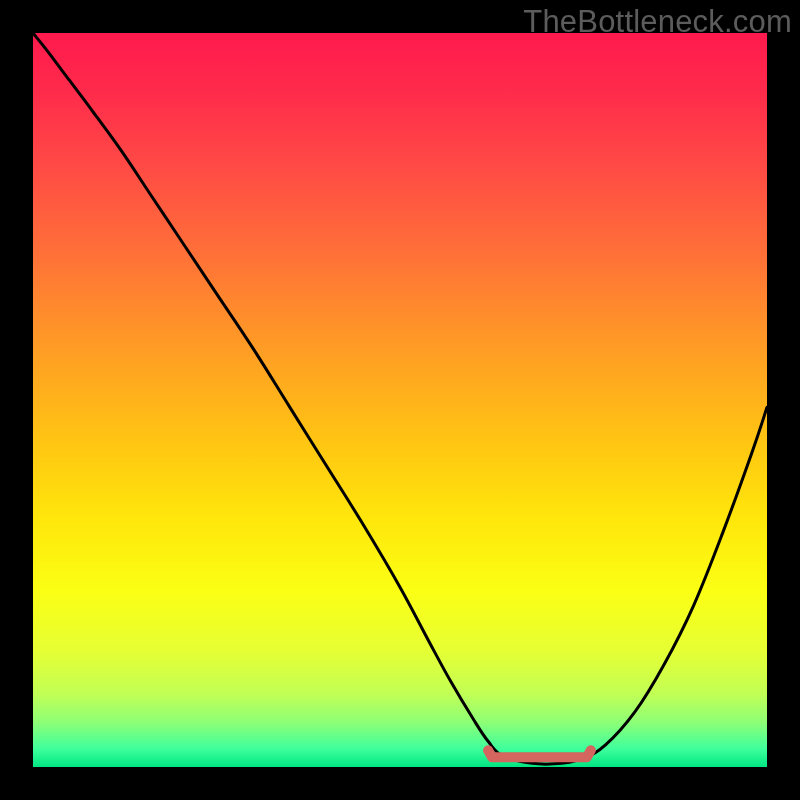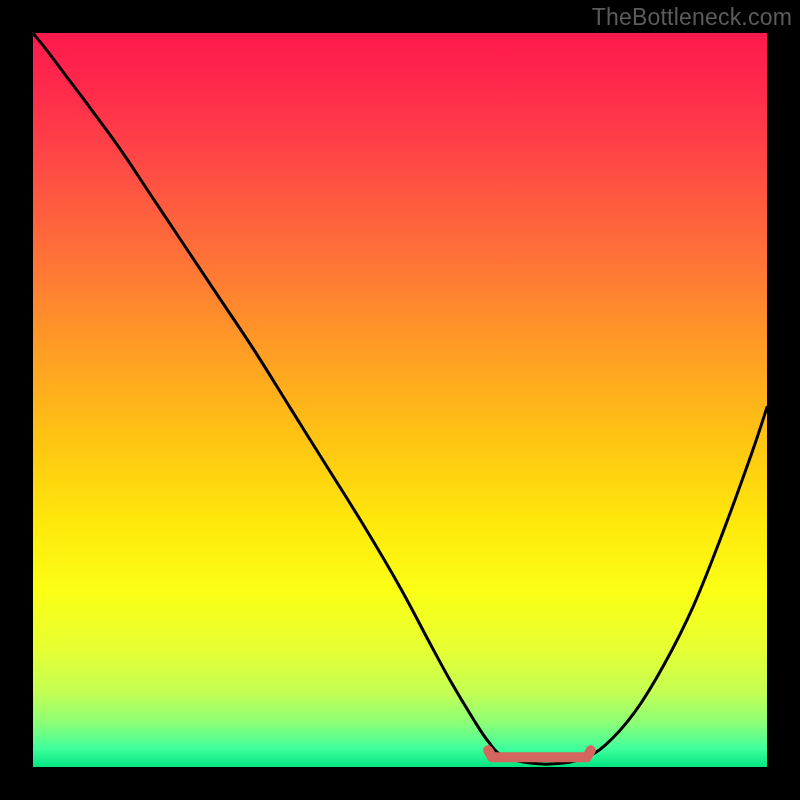--- a/index.html
+++ b/index.html
@@ -24,21 +24,21 @@
     left: 0;
     top: 0;
     width: 734px;
     height: 734px;
   }
   .watermark {
     position: absolute;
     top: 4px;
     right: 8px;
     color: #5c5c5c;
-    font-size: 23px;
+    font-size: 31px;
     font-weight: 500;
     letter-spacing: 0.2px;
     user-select: none;
   }
 </style>
 </head>
 <body>
 
 <div class="frame">
   <svg class="plot" viewBox="0 0 734 734" preserveAspectRatio="none">

